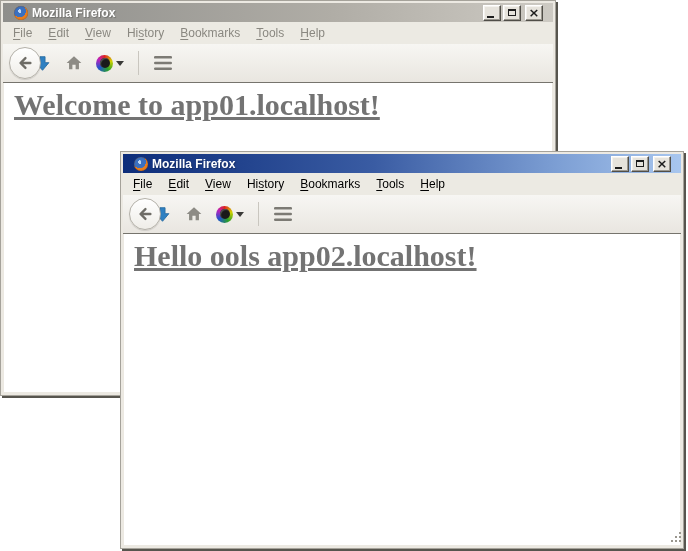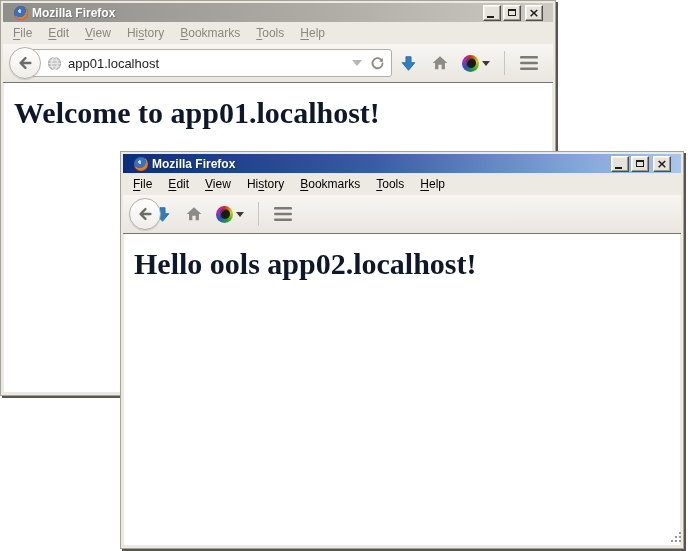--- a/index.html
+++ b/index.html
@@ -106,21 +106,21 @@
   .toolsep{width:1px;height:24px;background:#c9c6bf;margin:0 8px;flex:none;}
 
   
   .content{
     position:absolute;left:3px;right:3px;bottom:3px;background:#ffffff;overflow:hidden;
   }
   .win-back .content{top:82px;}
   .win-front .content{top:82px;}
   .content h1{
     font-family:"Liberation Serif", serif;font-weight:bold;font-size:30px;
-    color:#0f172a;margin:13px 0 0 10px;white-space:nowrap;
+    color:#737373;margin:5px 0 0 10px;white-space:nowrap;text-decoration:underline;
   }
   .grip{position:absolute;right:1px;bottom:1px;}
 </style>
 </head>
 <body>
 
 <div class="window win-back inactive">
   <div class="titlebar">
     <span class="fx-icon"></span>
     <span class="title-text">Mozilla Firefox</span>
@@ -144,39 +144,20 @@
       <span class="menuitem"><u>B</u>ookmarks</span>
       <span class="menuitem"><u>T</u>ools</span>
       <span class="menuitem"><u>H</u>elp</span>
     </nav>
   <div class="toolbar">
     <div class="backbtn">
       <svg width="18" height="18" viewBox="0 0 20 20">
         <path d="M10.5 4.5 L5 10 L10.5 15.5 M5.5 10 H16" stroke="#6e6c66" stroke-width="2.6" fill="none" stroke-linecap="round" stroke-linejoin="round"></path>
       </svg>
     </div>
-    <div class="urlbar">
-      <span class="globe">
-        <svg width="15" height="15" viewBox="0 0 16 16">
-            <g stroke="#b4b4b4" fill="none" stroke-width="1.2">
-              <circle cx="8" cy="8" r="6.4" fill="#c9c9c9" stroke="#a9a9a9"></circle>
-              <ellipse cx="8" cy="8" rx="3" ry="6.4" stroke="#e9e9e9"></ellipse>
-              <path d="M1.6 8 H14.4 M2.6 4.5 H13.4 M2.6 11.5 H13.4" stroke="#e9e9e9"></path>
-            </g>
-          </svg>
-      </span>
-      <span class="url-text">app01.localhost</span>
-      <span class="dd-tri"></span>
-      <span style="display:flex;">
-        <svg width="15" height="15" viewBox="0 0 16 16">
-          <path d="M12.8 5.2 A5.4 5.4 0 1 0 13.4 8" stroke="#8d8b85" stroke-width="2" fill="none" stroke-linecap="round"></path>
-          <path d="M13.6 2.2 L13.6 6.2 L9.6 6.2 Z" fill="#8d8b85"></path>
-        </svg>
-      </span>
-    </div>
     <div class="tbtn">
       <svg width="17" height="17" viewBox="0 0 20 20">
         <polygon points="7,2 13,2 13,9 17.5,9 10,18 2.5,9 7,9" fill="#2f80c2" stroke="#26699f" stroke-width="1"></polygon>
       </svg>
     </div>
     <div class="tbtn">
       <svg width="18" height="18" viewBox="0 0 20 20">
         <path d="M10 2.5 L1.8 10 H4.5 V17 H8.2 V12 H11.8 V17 H15.5 V10 H18.2 Z" fill="#8d8b85"></path>
       </svg>
     </div>

